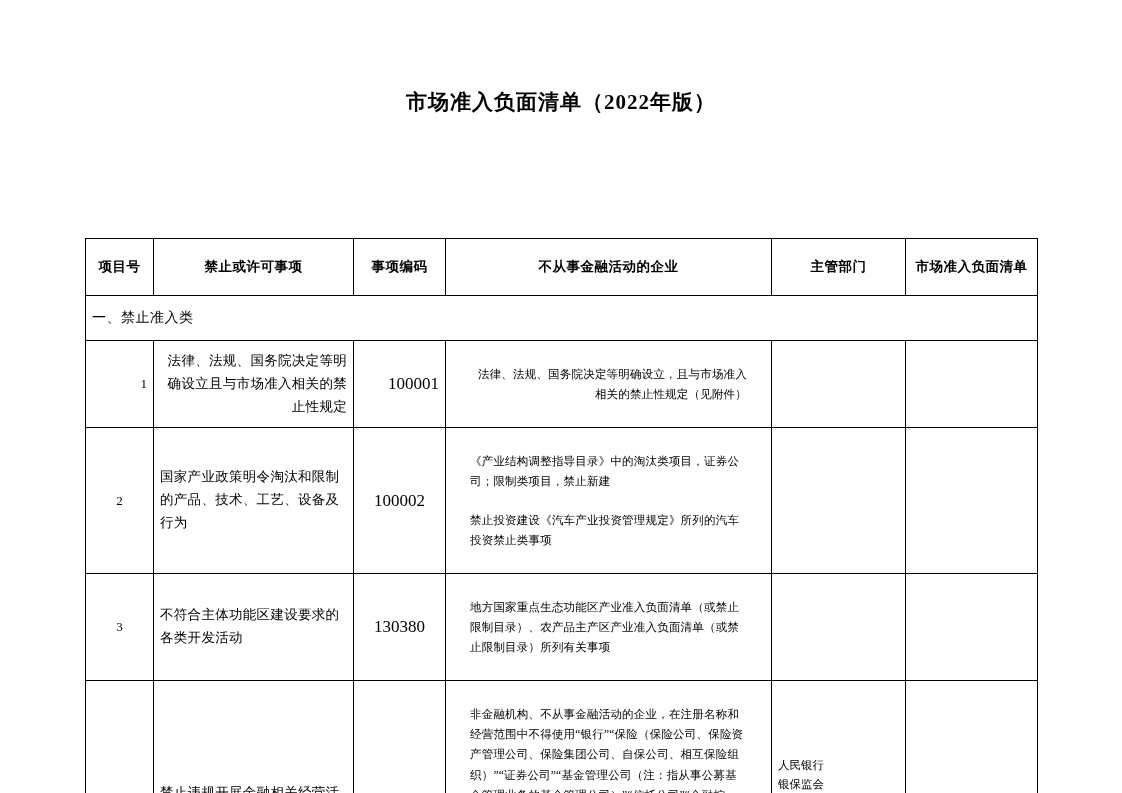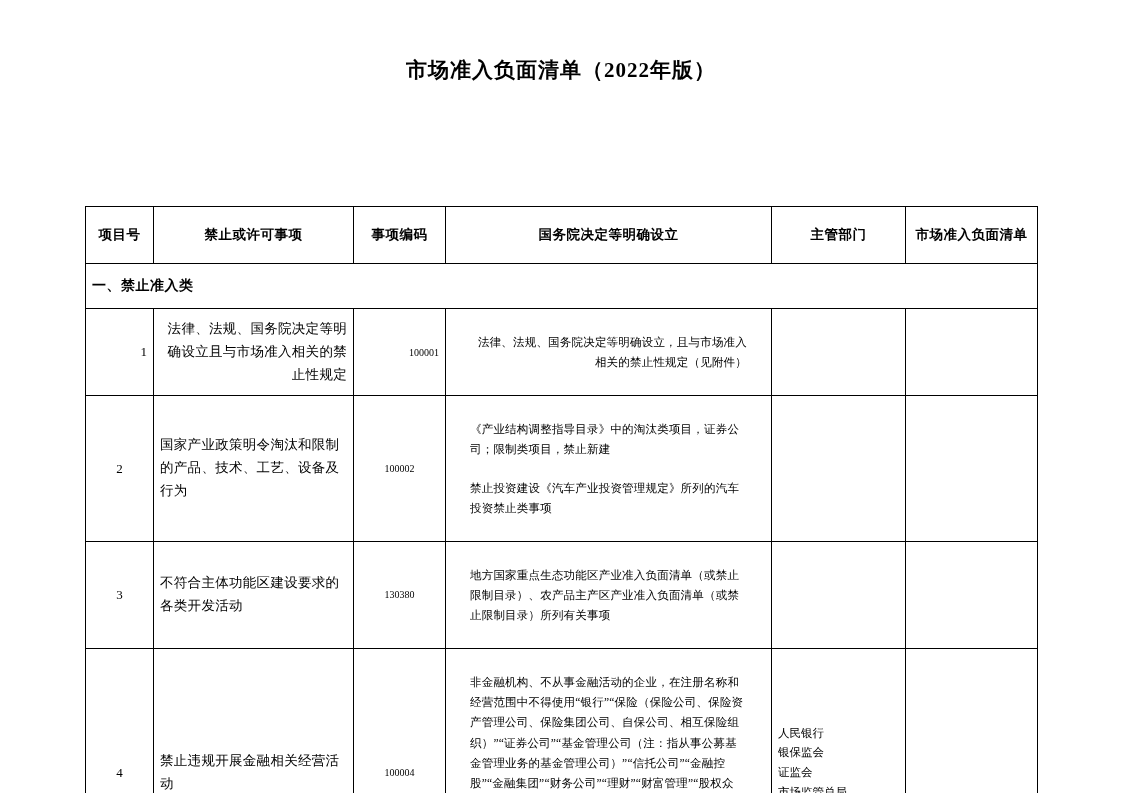--- a/index.html
+++ b/index.html
@@ -18,21 +18,21 @@
     position: relative;
     width: 1122px;
     height: 793px;
     box-sizing: border-box;
   }
   .doc-title {
     text-align: center;
     font-size: 21px;
     font-weight: bold;
     letter-spacing: 1px;
-    margin-top: 56px;
+    margin-top: 88px;
     margin-bottom: 0;
     font-family: "Liberation Serif", "DejaVu Serif", serif;
   }
   .table-wrap {
     position: absolute;
     left: 85px;
     top: 150px;
     width: 952px;
   }
   table.main {
@@ -47,39 +47,39 @@
     font-family: "Liberation Serif", "DejaVu Serif", serif;
   }
   thead th {
     text-align: center;
     font-weight: bold;
     font-size: 13.5px;
     height: 46px;
     letter-spacing: 0.5px;
   }
   .section-row td {
-    font-weight: bold;
+    font-weight: normal;
     font-size: 14px;
     height: 34px;
     padding-left: 14px;
     letter-spacing: 0.5px;
   }
   .c-num {
     text-align: center;
     font-size: 13px;
   }
   .c-item {
     font-size: 13.5px;
     line-height: 1.7;
     letter-spacing: 0.3px;
     padding-left: 10px;
   }
   .c-code {
     text-align: center;
-    font-size: 10px;
+    font-size: 17px;
   }
   .c-desc {
     font-size: 11.5px;
     line-height: 1.75;
     letter-spacing: 0.2px;
     padding-left: 8px;
     padding-right: 8px;
   }
   .c-desc p {
     margin: 18px;
@@ -122,21 +122,21 @@
         <col class="w-code">
         <col class="w-desc">
         <col class="w-dept">
         <col class="w-local">
       </colgroup>
       <thead>
         <tr>
           <th>项目号</th>
           <th>禁止或许可事项</th>
           <th>事项编码</th>
-          <th>国务院决定等明确设立</th>
+          <th>不从事金融活动的企业</th>
           <th>主管部门</th>
           <th>市场准入负面清单</th>
         </tr>
       </thead>
       <tbody>
         <tr class="section-row">
           <td colspan="6">一、禁止准入类</td>
         </tr>
 
         <tr class="row-1">

